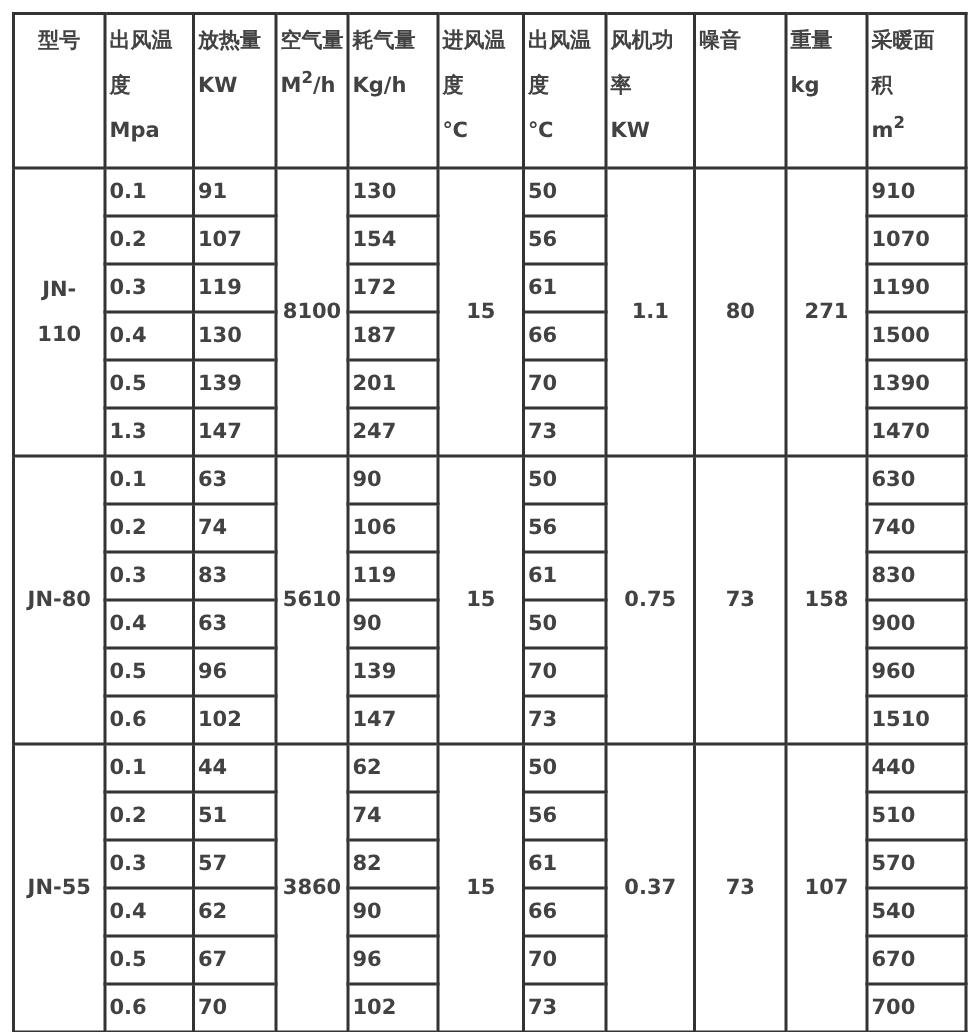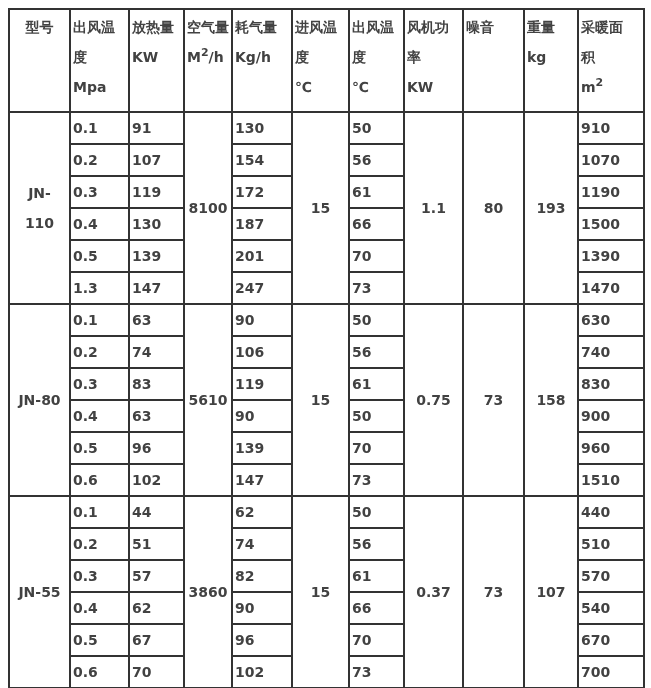--- a/index.html
+++ b/index.html
@@ -122,21 +122,21 @@
       <tr>
         <td class="c model" rowspan="6">JN-110</td>
         <td>0.1</td>
         <td>91</td>
         <td class="c" rowspan="6">8100</td>
         <td>130</td>
         <td class="c" rowspan="6">15</td>
         <td>50</td>
         <td class="c" rowspan="6">1.1</td>
         <td class="c" rowspan="6">80</td>
-        <td class="c" rowspan="6">193</td>
+        <td class="c" rowspan="6">271</td>
         <td>910</td>
       </tr>
       <tr>
         <td>0.2</td>
         <td>107</td>
         <td>154</td>
         <td>56</td>
         <td>1070</td>
       </tr>
       <tr>

